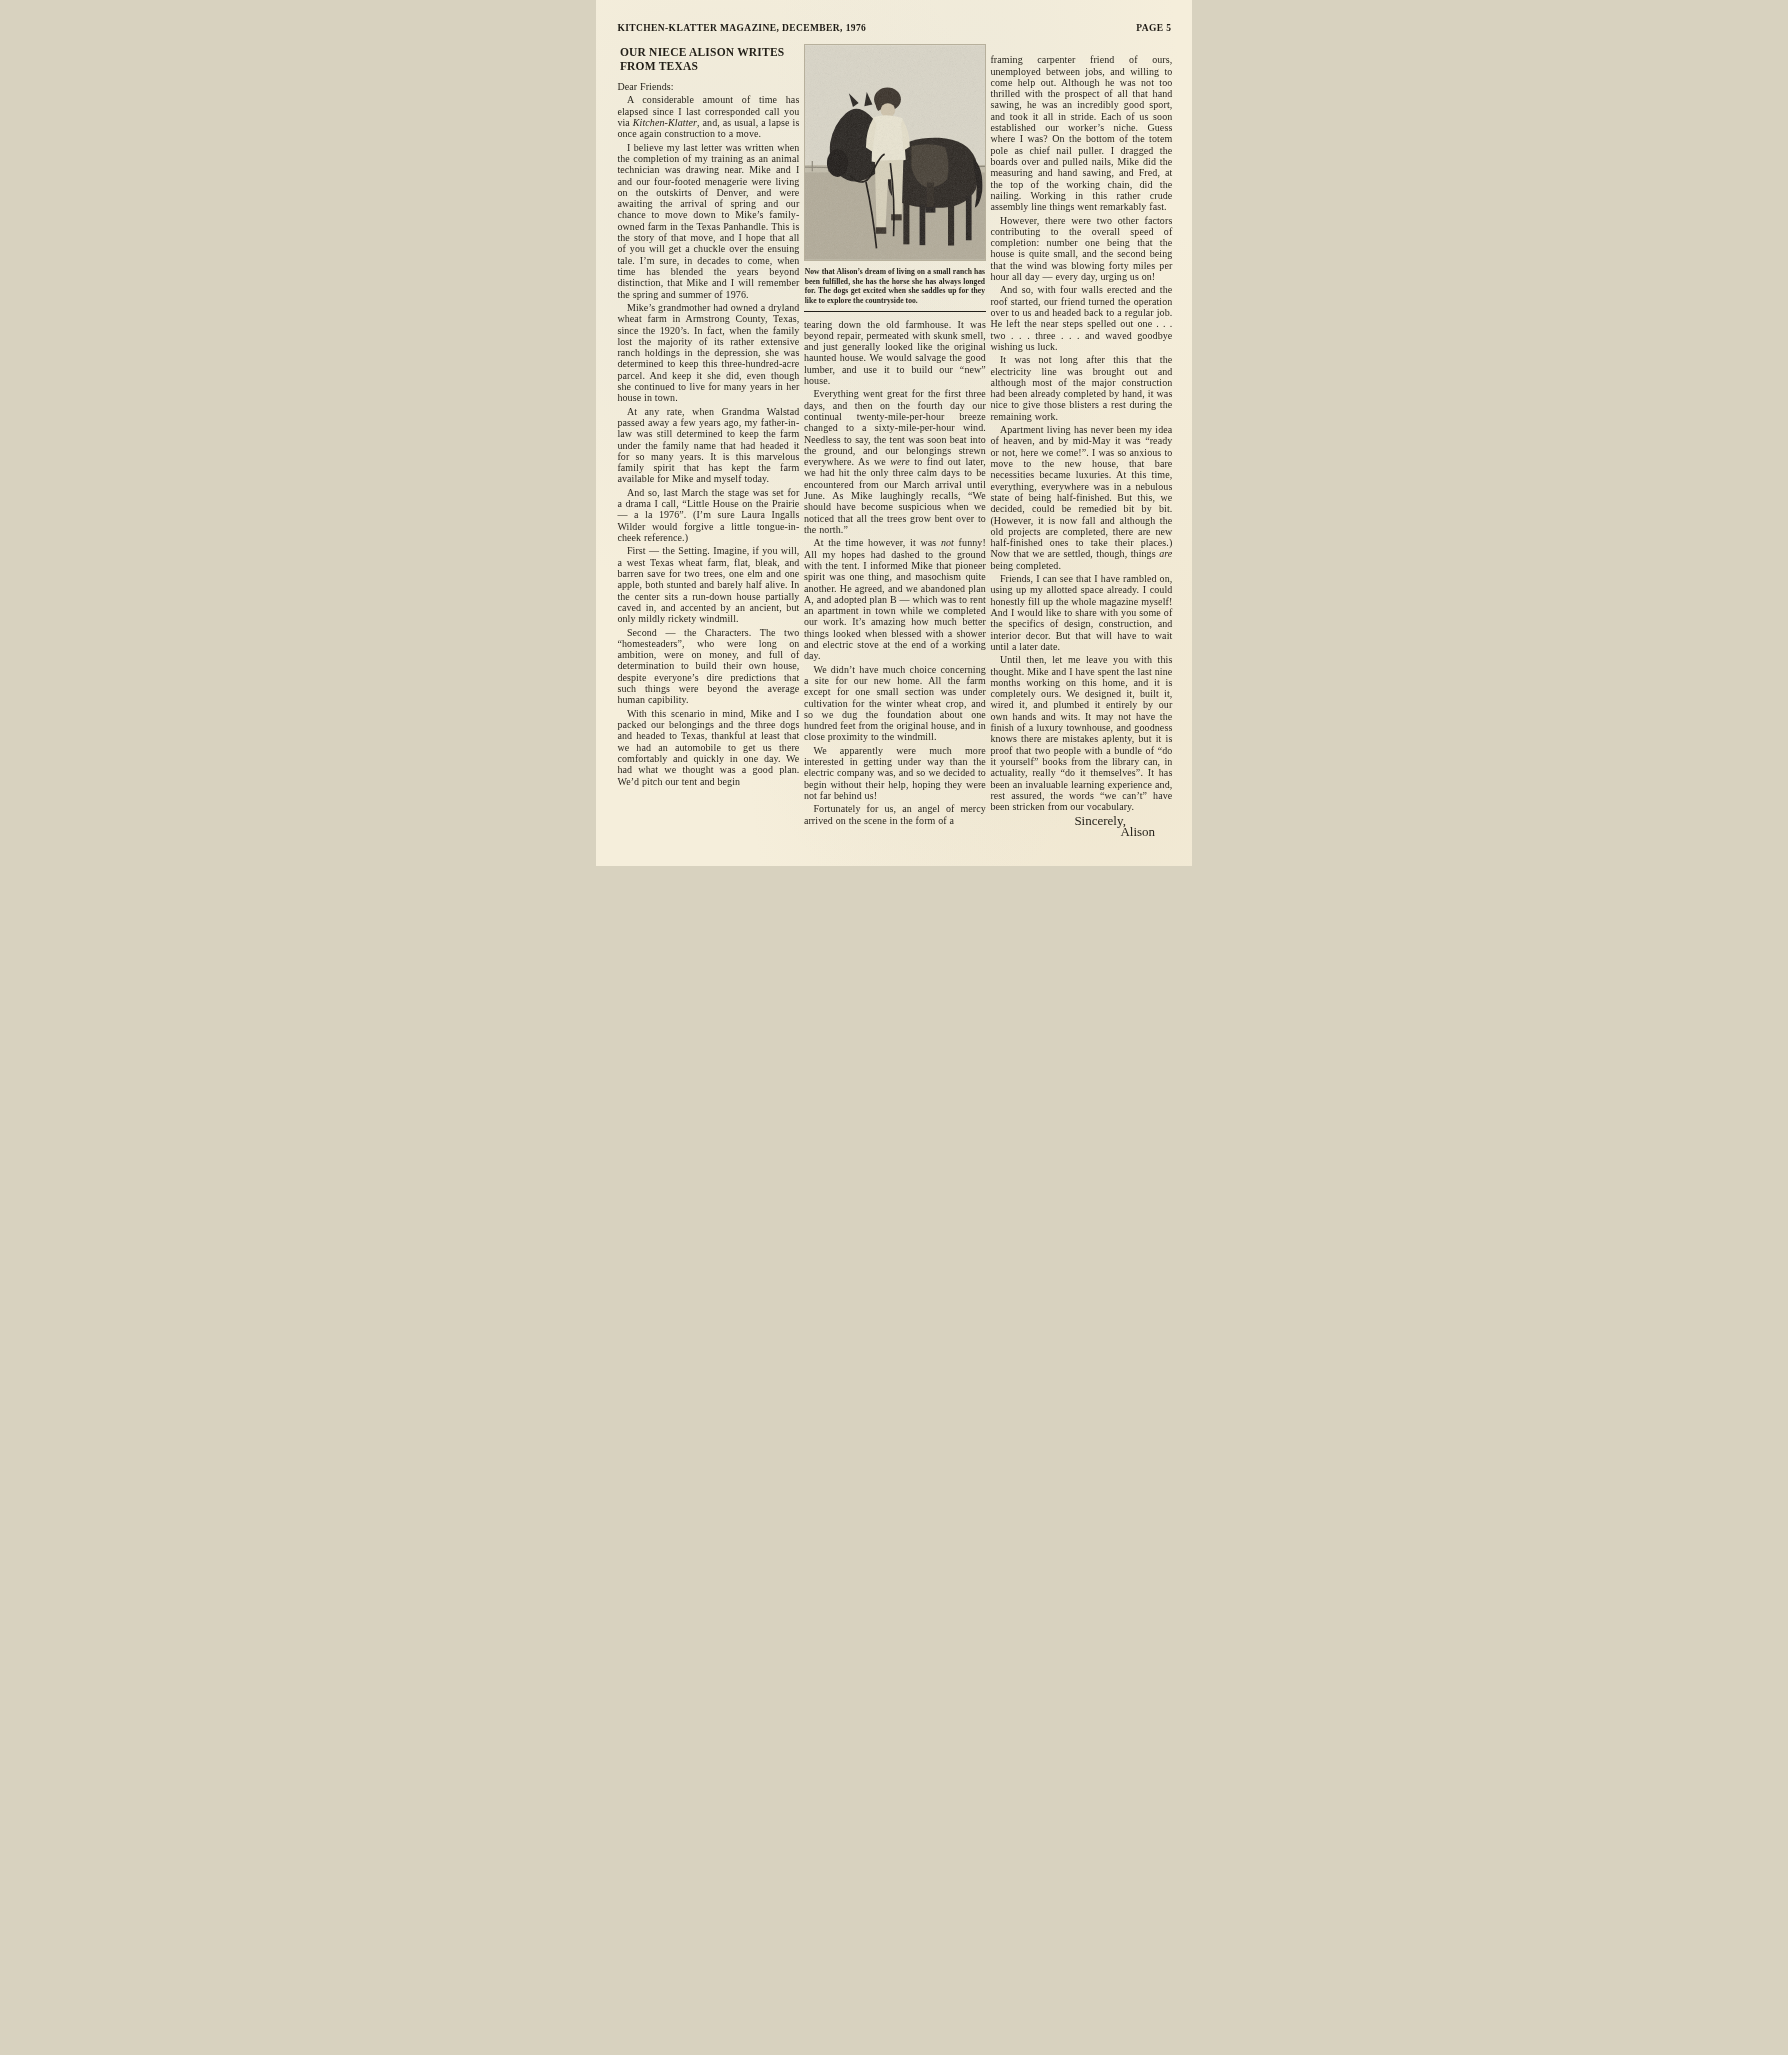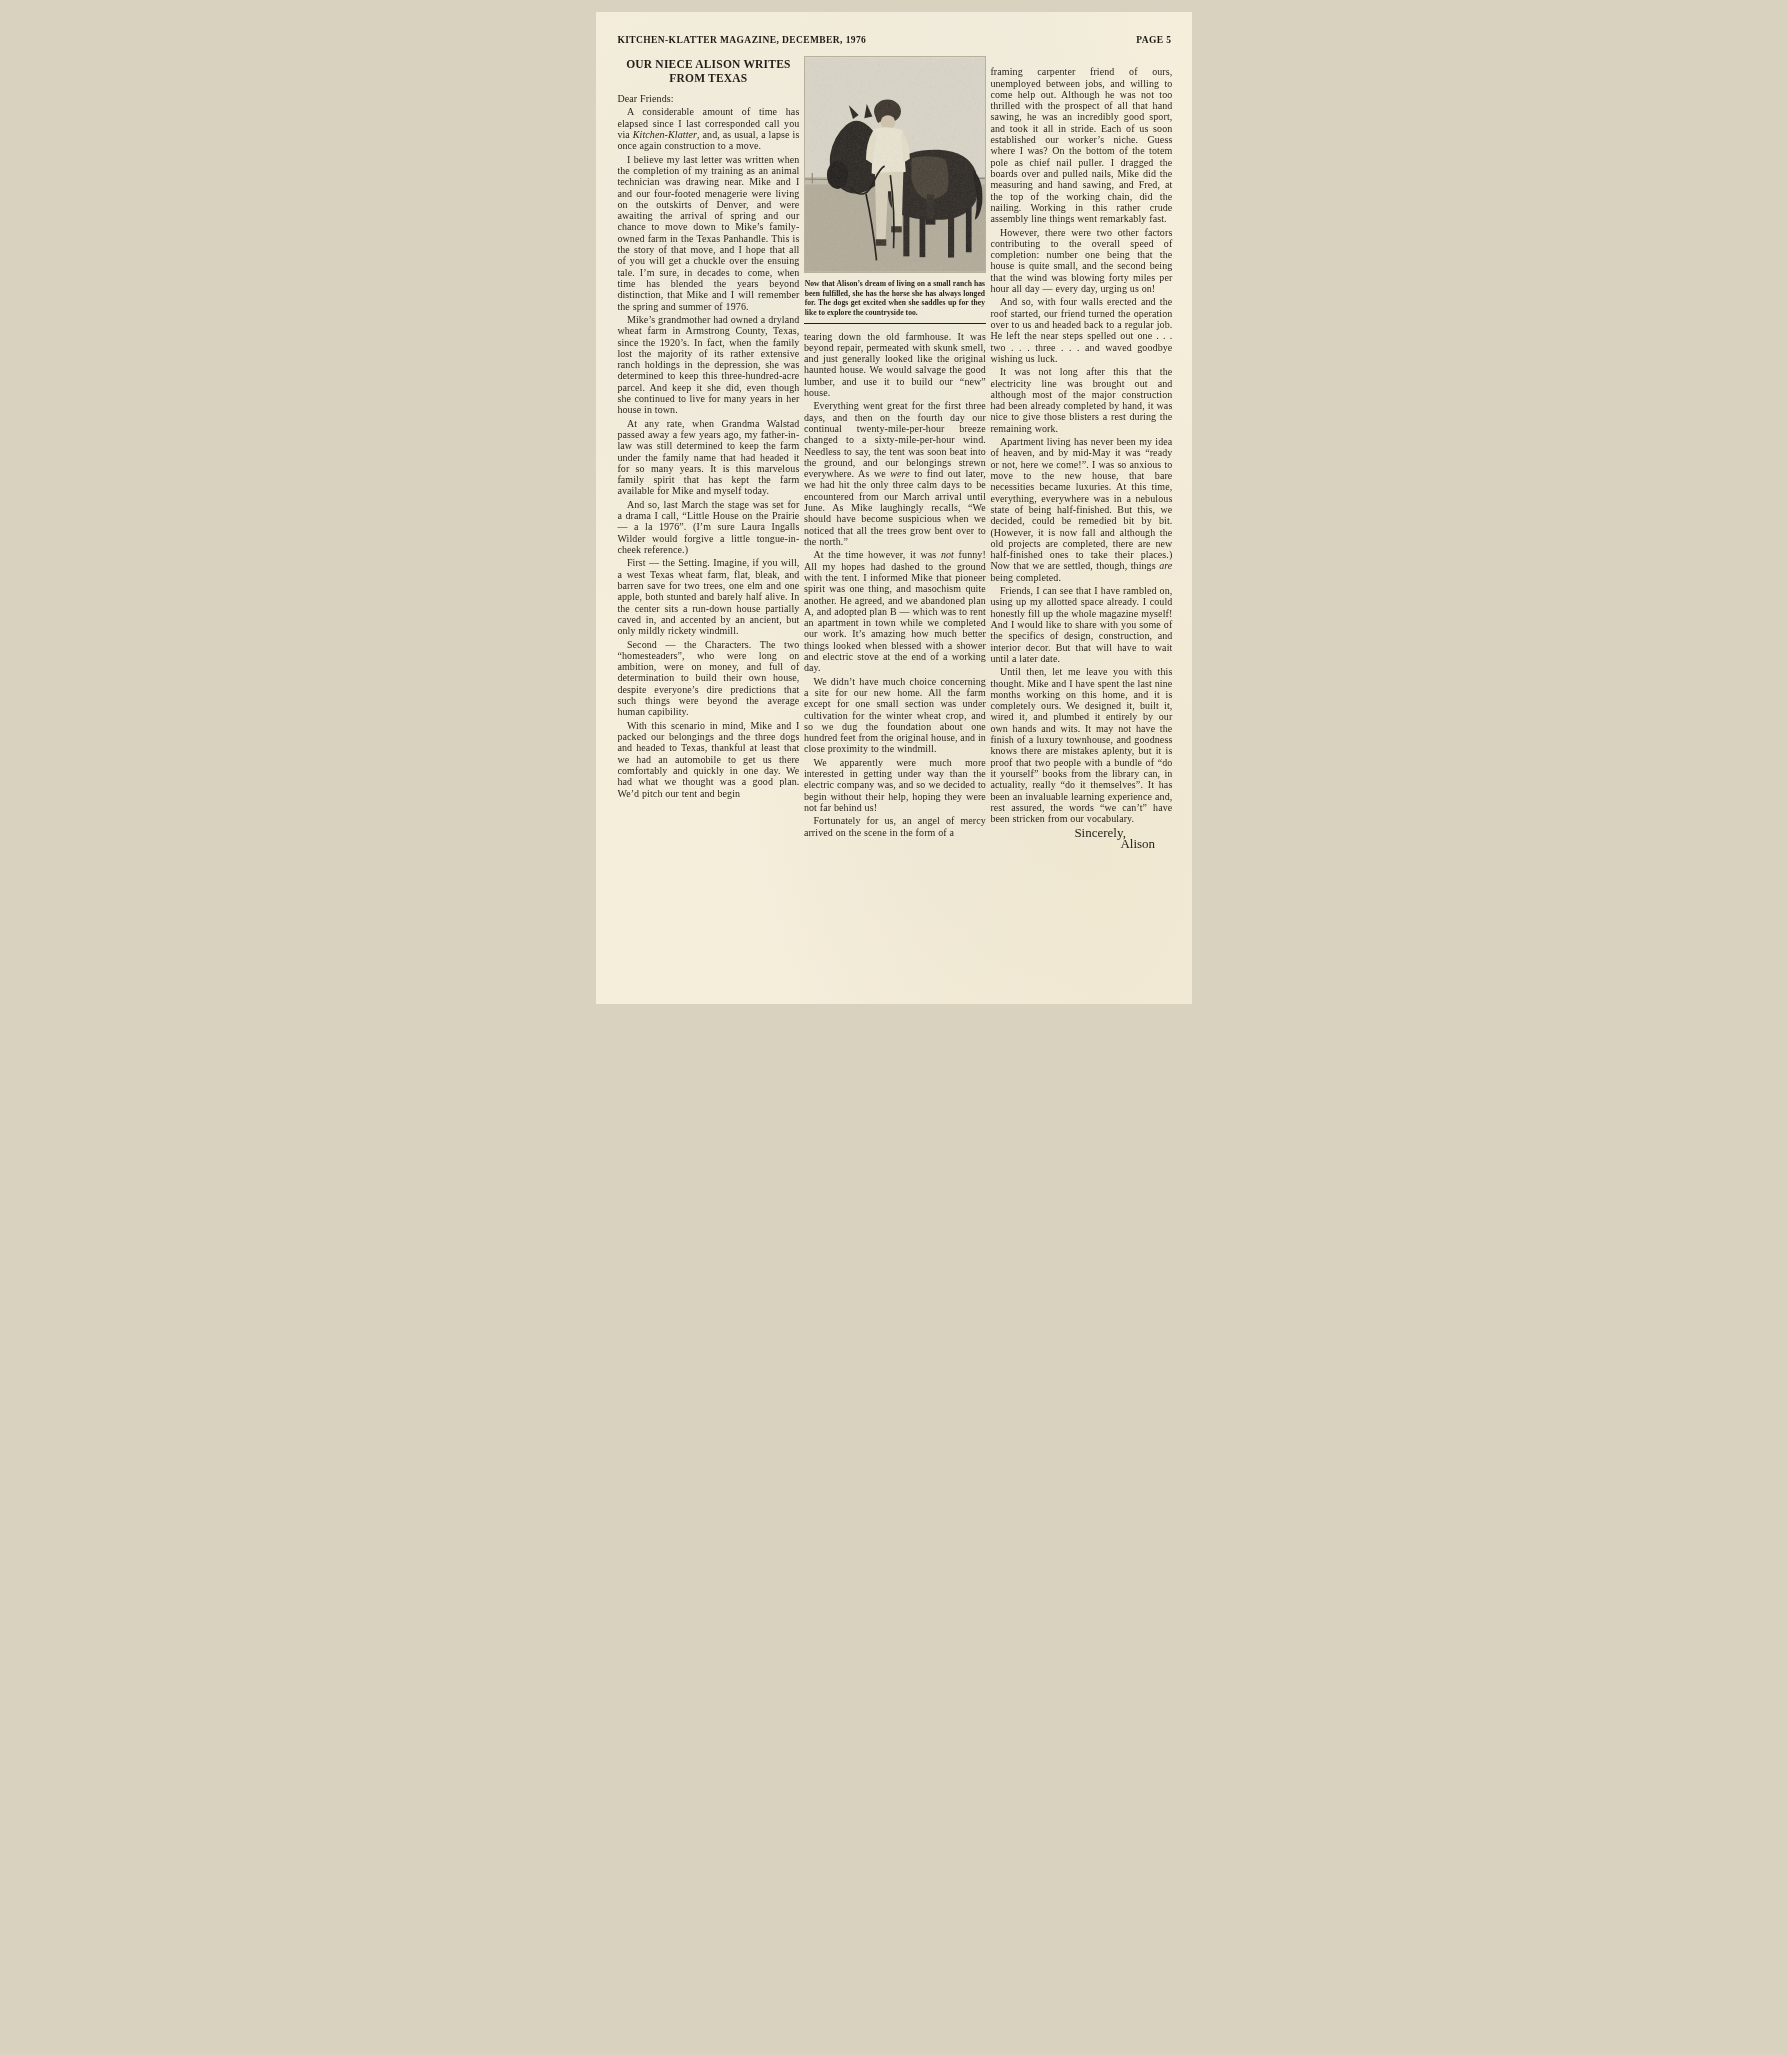--- a/index.html
+++ b/index.html
@@ -1,19 +1,19 @@
 <!DOCTYPE html>
 <html style="font-size:6.6px"><head>
 <meta charset="utf-8">
 <style>
   html,body{margin:0;padding:0;background:#d8d2bf;}
   .page{
     position:relative;
-    width:596px;height:992px;
-    margin:12px auto;
+    width:596px;height:866px;
+    margin:0 auto;
     overflow:hidden;
     background:
       radial-gradient(ellipse at 22% 28%, rgba(185,198,205,0.14), transparent 42%),
       radial-gradient(ellipse at 64% 12%, rgba(185,198,205,0.10), transparent 38%),
       radial-gradient(ellipse at 55% 65%, rgba(180,192,198,0.10), transparent 45%),
       radial-gradient(ellipse at 85% 85%, rgba(210,190,150,0.15), transparent 50%),
       #f5eedb;
     font-family:"Liberation Serif","DejaVu Serif",serif;
     color:#221f18;
   }
@@ -23,21 +23,21 @@
     font-weight:bold;font-size:9.5px;letter-spacing:0.4px;
     color:#1d1a14;
   }
   .content{
     position:absolute;top:44px;left:21.4px;right:20.6px;bottom:12.3px;
     display:flex;gap:4.5px;
   }
   .col{width:182px;flex:0 0 182px;}
   .title{
     font-size:11.5px;line-height:14px;font-weight:bold;
-    text-align:center;letter-spacing:0.2px;
+    text-align:left;letter-spacing:0.2px;
     margin:0.8px 2.5px 8.2px 2.5px;
   }
   .paras p{
     margin:0 0 2.1px 0;
     font-size:10px;line-height:11.3px;
     text-align:justify;
     letter-spacing:0.1px;word-spacing:0.2px;
   }
   .paras p.indent{text-indent:9.5px;}
   .photo-wrap{margin:1.6px 0 0 0;}

